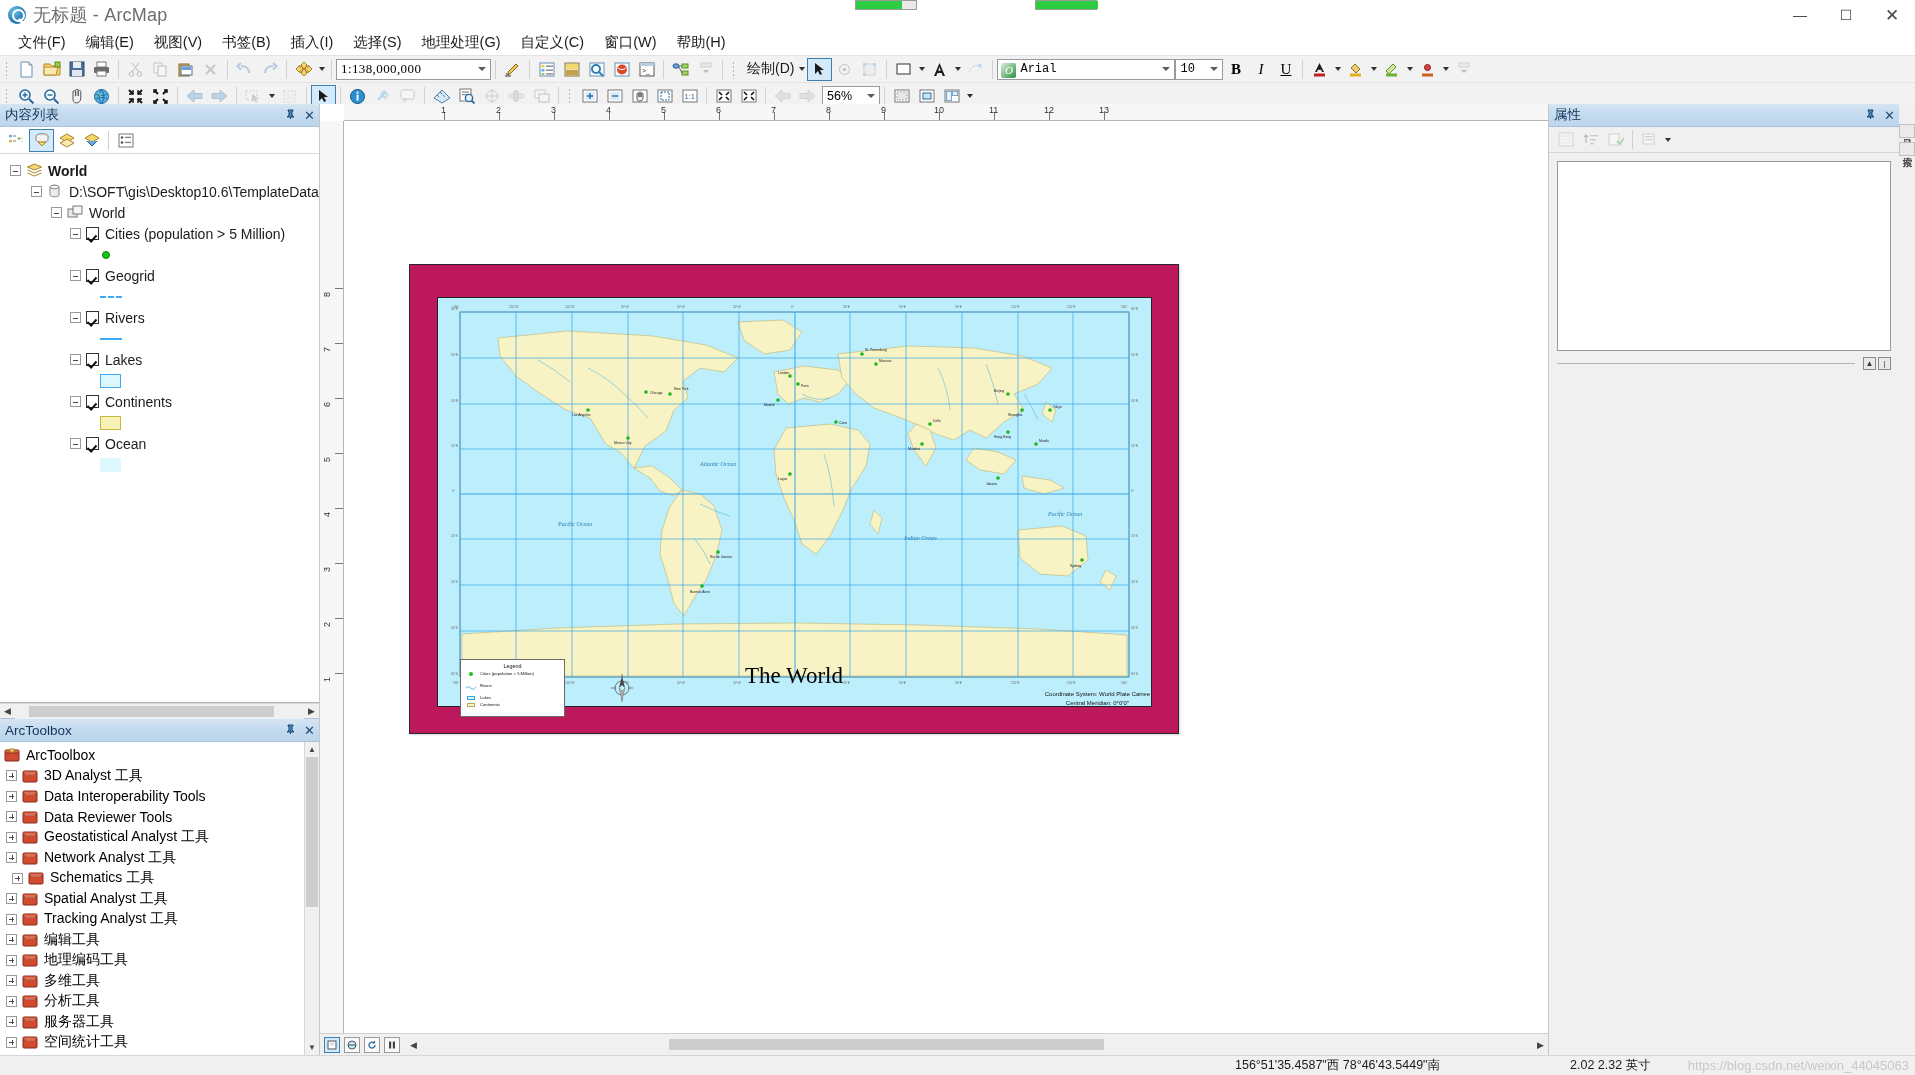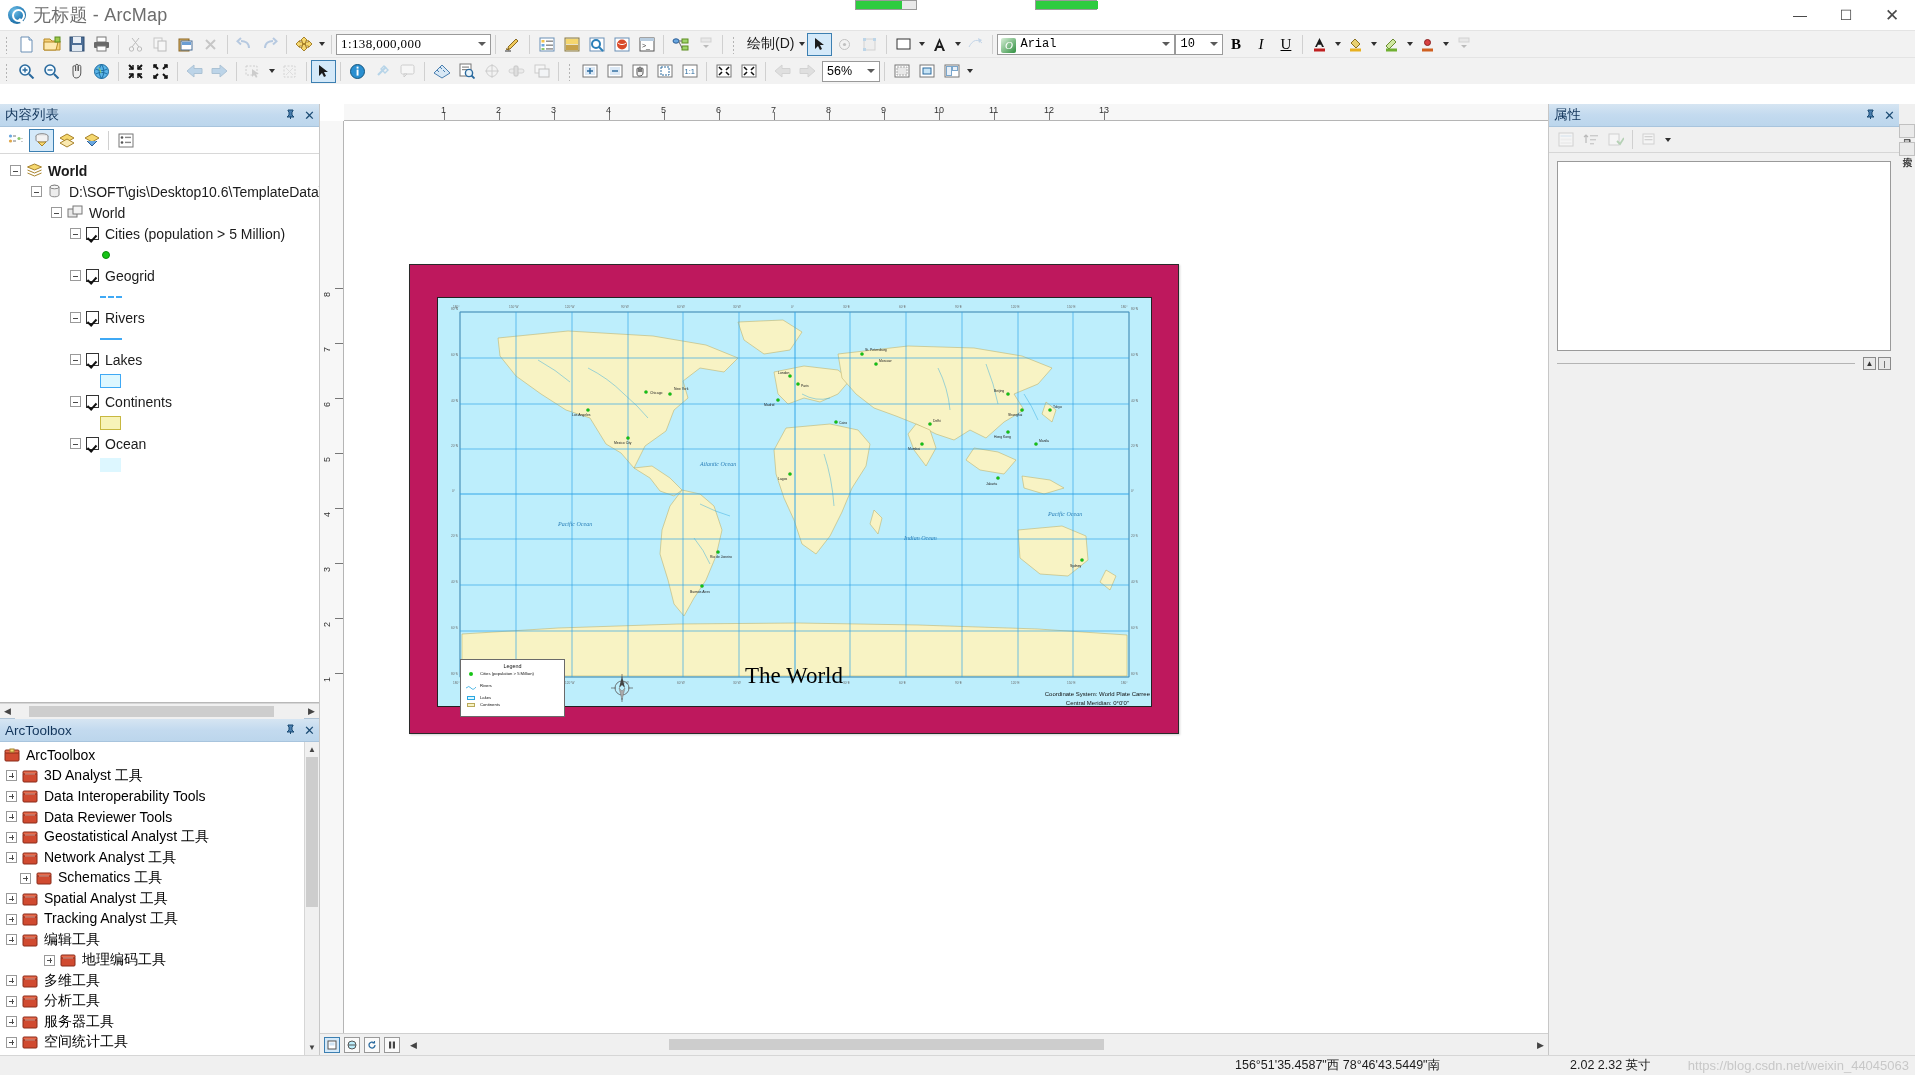--- a/index.html
+++ b/index.html
@@ -200,20 +200,32 @@
     <div class="title-text">无标题 - ArcMap</div>
     <div class="title-green-a"></div>
     <div class="title-green-b"></div>
     <div class="win-btns">
       <div class="win-btn">—</div>
       <div class="win-btn">☐</div>
       <div class="win-btn close-btn">✕</div>
     </div>
   </div>
 
+  <div class="menubar">
+    <div class="menu-item">文件(F)</div>
+    <div class="menu-item">编辑(E)</div>
+    <div class="menu-item">视图(V)</div>
+    <div class="menu-item">书签(B)</div>
+    <div class="menu-item">插入(I)</div>
+    <div class="menu-item">选择(S)</div>
+    <div class="menu-item">地理处理(G)</div>
+    <div class="menu-item">自定义(C)</div>
+    <div class="menu-item">窗口(W)</div>
+    <div class="menu-item">帮助(H)</div>
+  </div>
 
   <div class="toolbar-row">
     <div class="grip"></div>
 
     <div class="tbtn">
       <svg width="17" height="17" viewBox="0 0 17 17">
           <path d="M3 1h8l3 3v12H3z" fill="#fff" stroke="#6a8fb5"></path>
           <path d="M11 1v3h3" fill="#dbeaf7" stroke="#6a8fb5"></path>
         </svg>
       </div>
@@ -909,21 +921,21 @@
             <div class="atb-row" style="padding-left:6px;">
               <span class="exp plus"></span>
               <span class="tbx-ico">
                 <svg width="16" height="14" viewBox="0 0 16 14">
                     <rect x="1" y="4" width="14" height="9" rx="1" fill="#d04a30" stroke="#8a2a18"></rect>
                     <rect x="1" y="2" width="14" height="3" rx="1" fill="#e8694a" stroke="#8a2a18"></rect>
                     <path d="M3 5h10" stroke="#fff" opacity=".5"></path>
                   </svg></span>
               <span>Network Analyst 工具</span>
             </div>
-            <div class="atb-row" style="padding-left:20px;text-align:right;">
+            <div class="atb-row" style="padding-left:12px;text-align:right;">
               <span class="exp plus"></span>
               <span class="tbx-ico">
                 <svg width="16" height="14" viewBox="0 0 16 14">
                     <rect x="1" y="4" width="14" height="9" rx="1" fill="#d04a30" stroke="#8a2a18"></rect>
                     <rect x="1" y="2" width="14" height="3" rx="1" fill="#e8694a" stroke="#8a2a18"></rect>
                     <path d="M3 5h10" stroke="#fff" opacity=".5"></path>
                   </svg></span>
               <span>Schematics 工具</span>
             </div>
             <div class="atb-row" style="padding-left:6px;">
@@ -949,21 +961,21 @@
             <div class="atb-row" style="padding-left:6px;">
               <span class="exp plus"></span>
               <span class="tbx-ico">
                 <svg width="16" height="14" viewBox="0 0 16 14">
                     <rect x="1" y="4" width="14" height="9" rx="1" fill="#d04a30" stroke="#8a2a18"></rect>
                     <rect x="1" y="2" width="14" height="3" rx="1" fill="#e8694a" stroke="#8a2a18"></rect>
                     <path d="M3 5h10" stroke="#fff" opacity=".5"></path>
                   </svg></span>
               <span>编辑工具</span>
             </div>
-            <div class="atb-row" style="padding-left:24px;margin-left:20px;">
+            <div class="atb-row" style="padding-left:6px;">
               <span class="exp plus"></span>
               <span class="tbx-ico">
                 <svg width="16" height="14" viewBox="0 0 16 14">
                     <rect x="1" y="4" width="14" height="9" rx="1" fill="#d04a30" stroke="#8a2a18"></rect>
                     <rect x="1" y="2" width="14" height="3" rx="1" fill="#e8694a" stroke="#8a2a18"></rect>
                     <path d="M3 5h10" stroke="#fff" opacity=".5"></path>
                   </svg></span>
               <span>地理编码工具</span>
             </div>
             <div class="atb-row" style="padding-left:6px;">

